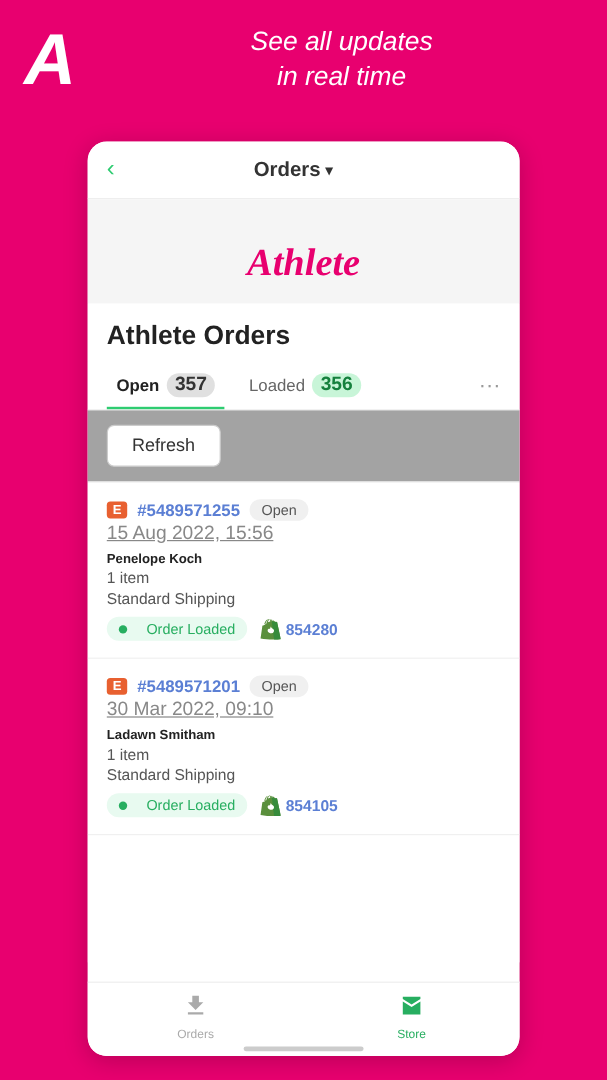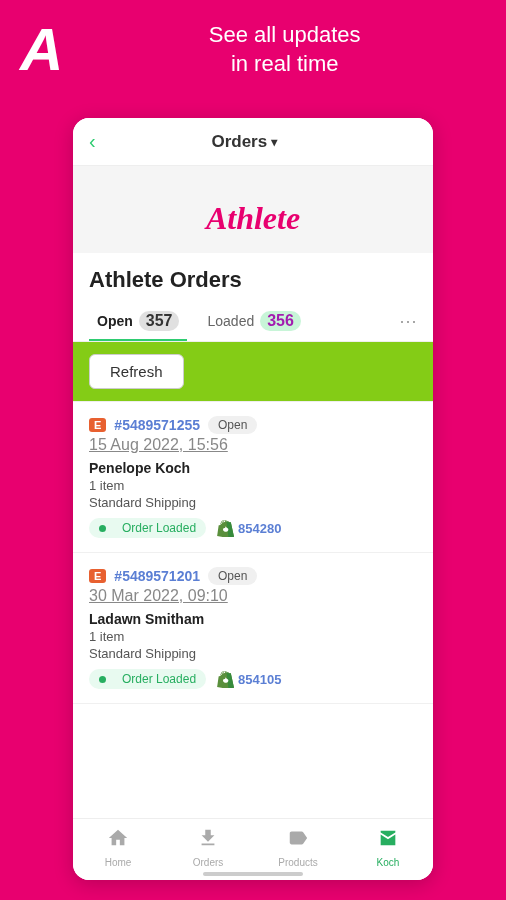--- a/index.html
+++ b/index.html
@@ -27,20 +27,21 @@
       line-height: 1;
       margin-right: 20px;
     }
     .top-tagline {
       color: white;
       font-size: 22px;
       font-weight: 500;
       text-align: center;
       flex: 1;
       line-height: 1.3;
+      font-style: italic;
     }
 
     
     .phone-frame {
       position: absolute;
       top: 118px;
       left: 50%;
       transform: translateX(-50%);
       width: 360px;
       background: white;
@@ -139,33 +140,33 @@
     .tab-badge {
       background: #e0e0e0;
       color: #333;
       border-radius: 10px;
       padding: 1px 7px;
       font-size: 16px;
       font-weight: 600;
     }
     .tab-badge.green {
       background: #c8f5d8;
-      color: #a21caf;
+      color: #15803d;
     }
     .tab-more {
       margin-left: auto;
       color: #999;
       font-size: 18px;
       cursor: pointer;
     }
 
     
     .refresh-area {
       padding: 12px 16px;
-      background: #84cc16;
+      background: #a3a3a3;
       border-bottom: 1px solid #eee;
     }
     .refresh-btn {
       border: 1px solid #ccc;
       background: white;
       border-radius: 6px;
       padding: 8px 20px;
       font-size: 15px;
       font-weight: 500;
       color: #333;
@@ -211,21 +212,21 @@
       font-size: 12px;
       font-weight: 500;
     }
     .order-date {
       font-size: 16px;
       color: #888;
       margin-bottom: 6px;
       text-decoration: underline;
     }
     .order-customer {
-      font-size: 14px;
+      font-size: 11px;
       font-weight: 700;
       color: #222;
       margin-bottom: 2px;
     }
     .order-items {
       font-size: 13px;
       color: #555;
       margin-bottom: 2px;
     }
     .order-shipping {
@@ -413,46 +414,30 @@
         </div>
       </div>
     </div>
 
   </div>
 
   <div class="bottom-nav">
     <div class="bottom-nav-item">
       <span class="bottom-nav-icon">
         <svg width="22" height="22" viewBox="0 0 24 24" fill="#aaa">
-            <path d="M10 20v-6h4v6h5v-8h3L12 3 2 12h3v8z"></path>
-          </svg>
-      </span>
-      <span class="bottom-nav-label">Home</span>
-    </div>
-    <div class="bottom-nav-item">
-      <span class="bottom-nav-icon">
-        <svg width="22" height="22" viewBox="0 0 24 24" fill="#aaa">
             <path d="M19 9h-4V3H9v6H5l7 7 7-7zM5 18v2h14v-2H5z"></path>
           </svg>
       </span>
       <span class="bottom-nav-label">Orders</span>
-    </div>
-    <div class="bottom-nav-item">
-      <span class="bottom-nav-icon">
-        <svg width="22" height="22" viewBox="0 0 24 24" fill="#aaa">
-            <path d="M17.63 5.84C17.27 5.33 16.67 5 16 5L5 5.01C3.9 5.01 3 5.9 3 7v10c0 1.1.9 1.99 2 1.99L16 19c.67 0 1.27-.33 1.63-.84L22 12l-4.37-6.16z"></path>
-          </svg>
-      </span>
-      <span class="bottom-nav-label">Products</span>
     </div>
     <div class="bottom-nav-item">
       <span class="bottom-nav-icon active">
         <svg width="22" height="22" viewBox="0 0 24 24" fill="#27ae60">
             <path d="M20 4H4v2l8 5 8-5V4zm0 4.236l-8 5-8-5V20h16V8.236z"></path>
           </svg>
       </span>
-      <span class="bottom-nav-label active">Koch</span>
+      <span class="bottom-nav-label active">Store</span>
     </div>
   </div>
 
   <div class="home-indicator"></div>
 
 </div>
 
 </body></html>

